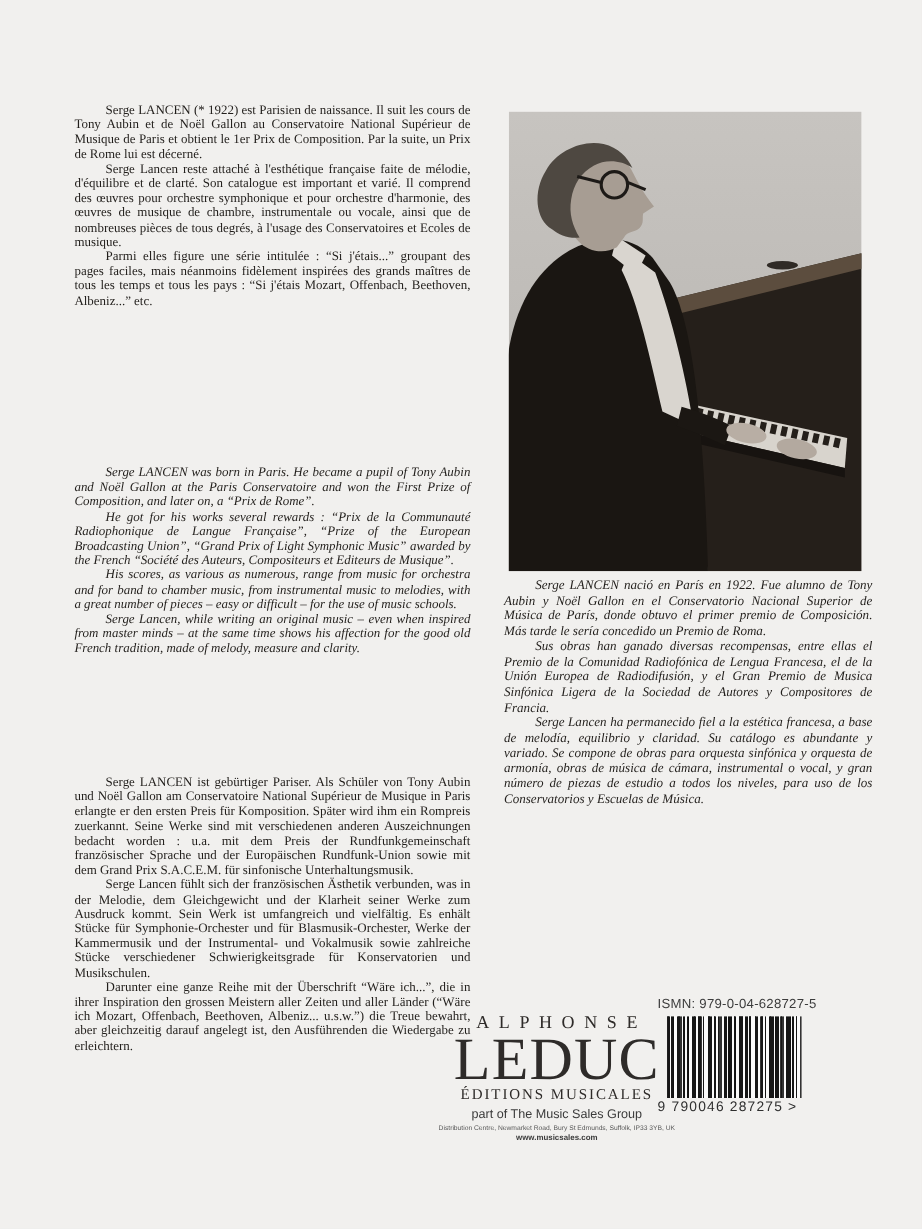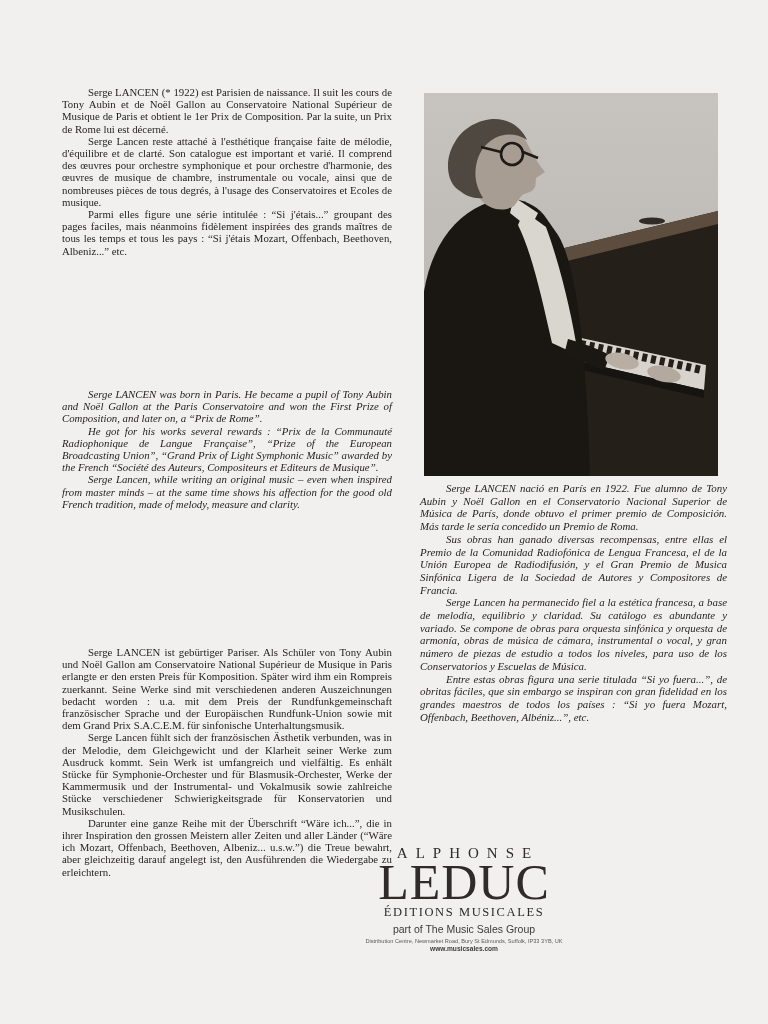--- a/index.html
+++ b/index.html
@@ -51,20 +51,21 @@
 
   <div class="textcol" id="french">
     <p>Serge LANCEN (* 1922) est Parisien de naissance. Il suit les cours de Tony Aubin et de Noël Gallon au Conservatoire National Supérieur de Musique de Paris et obtient le 1er Prix de Composition. Par la suite, un Prix de Rome lui est décerné.</p>
     <p>Serge Lancen reste attaché à l'esthétique française faite de mélodie, d'équilibre et de clarté. Son catalogue est important et varié. Il comprend des œuvres pour orchestre symphonique et pour orchestre d'harmonie, des œuvres de musique de chambre, instrumentale ou vocale, ainsi que de nombreuses pièces de tous degrés, à l'usage des Conservatoires et Ecoles de musique.</p>
     <p>Parmi elles figure une série intitulée : “Si j'étais...” groupant des pages faciles, mais néanmoins fidèlement inspirées des grands maîtres de tous les temps et tous les pays : “Si j'étais Mozart, Offenbach, Beethoven, Albeniz...” etc.</p>
   </div>
 
   <div class="textcol italic" id="english">
     <p>Serge LANCEN was born in Paris. He became a pupil of Tony Aubin and Noël Gallon at the Paris Conservatoire and won the First Prize of Composition, and later on, a “Prix de Rome”.</p>
     <p>He got for his works several rewards : “Prix de la Communauté Radiophonique de Langue Française”, “Prize of the European Broadcasting Union”, “Grand Prix of Light Symphonic Music” awarded by the French “Société des Auteurs, Compositeurs et Editeurs de Musique”.</p>
+    <p>His scores, as various as numerous, range from music for orchestra and for band to chamber music, from instrumental music to melodies, with a great number of pieces – easy or difficult – for the use of music schools.</p>
     <p>Serge Lancen, while writing an original music – even when inspired from master minds – at the same time shows his affection for the good old French tradition, made of melody, measure and clarity.</p>
   </div>
 
   <div class="textcol" id="german">
     <p>Serge LANCEN ist gebürtiger Pariser. Als Schüler von Tony Aubin und Noël Gallon am Conservatoire National Supérieur de Musique in Paris erlangte er den ersten Preis für Komposition. Später wird ihm ein Rompreis zuerkannt. Seine Werke sind mit verschiedenen anderen Auszeichnungen bedacht worden : u.a. mit dem Preis der Rundfunkgemeinschaft französischer Sprache und der Europäischen Rundfunk-Union sowie mit dem Grand Prix S.A.C.E.M. für sinfonische Unterhaltungsmusik.</p>
     <p>Serge Lancen fühlt sich der französischen Ästhetik verbunden, was in der Melodie, dem Gleichgewicht und der Klarheit seiner Werke zum Ausdruck kommt. Sein Werk ist umfangreich und vielfältig. Es enhält Stücke für Symphonie-Orchester und für Blasmusik-Orchester, Werke der Kammermusik und der Instrumental- und Vokalmusik sowie zahlreiche Stücke verschiedener Schwierigkeitsgrade für Konservatorien und Musikschulen.</p>
     <p>Darunter eine ganze Reihe mit der Überschrift “Wäre ich...”, die in ihrer Inspiration den grossen Meistern aller Zeiten und aller Länder (“Wäre ich Mozart, Offenbach, Beethoven, Albeniz... u.s.w.”) die Treue bewahrt, aber gleichzeitig darauf angelegt ist, den Ausführenden die Wiedergabe zu erleichtern.</p>
   </div>
 
   <svg id="photo" viewBox="0 0 294 383" aria-label="Serge Lancen seated at a grand piano">
@@ -109,26 +110,30 @@
         <path d="M99,59 L114,65"></path>
         <path d="M77,59 L57,54"></path>
       </g>
     </g>
   </svg>
 
   <div class="textcol italic" id="spanish">
     <p>Serge LANCEN nació en París en 1922. Fue alumno de Tony Aubin y Noël Gallon en el Conservatorio Nacional Superior de Música de París, donde obtuvo el primer premio de Composición. Más tarde le sería concedido un Premio de Roma.</p>
     <p>Sus obras han ganado diversas recompensas, entre ellas el Premio de la Comunidad Radiofónica de Lengua Francesa, el de la Unión Europea de Radiodifusión, y el Gran Premio de Musica Sinfónica Ligera de la Sociedad de Autores y Compositores de Francia.</p>
     <p>Serge Lancen ha permanecido fiel a la estética francesa, a base de melodía, equilibrio y claridad. Su catálogo es abundante y variado. Se compone de obras para orquesta sinfónica y orquesta de armonía, obras de música de cámara, instrumental o vocal, y gran número de piezas de estudio a todos los niveles, para uso de los Conservatorios y Escuelas de Música.</p>
-    <p>Entre estas obras figura una serie titulada “Si yo fuera...”, de obritas fáciles, que sin embargo se inspiran con gran fidelidad en los grandes maestros de todos los países : “Si yo fuera Mozart, Offenbach, Beethoven, Albéniz...”, etc.</p>
   </div>
 
   <div id="logo">
     <div class="logo-alphonse">ALPHONSE</div>
     <div class="logo-leduc">LEDUC</div>
     <div class="logo-editions">ÉDITIONS MUSICALES</div>
     <div class="logo-group">part of The Music Sales Group</div>
     <div class="logo-address">Distribution Centre, Newmarket Road, Bury St Edmunds, Suffolk, IP33 3YB, UK</div>
     <div class="logo-site">www.musicsales.com</div>
   </div>
 
+  <div id="ismn-block">
+    <div class="ismn-label">ISMN: 979-0-04-628727-5</div>
+    <div class="barcode"></div>
+    <div class="barcode-number">9 790046 287275 &gt;</div>
+  </div>
 
 </div>
 
 </body></html>

